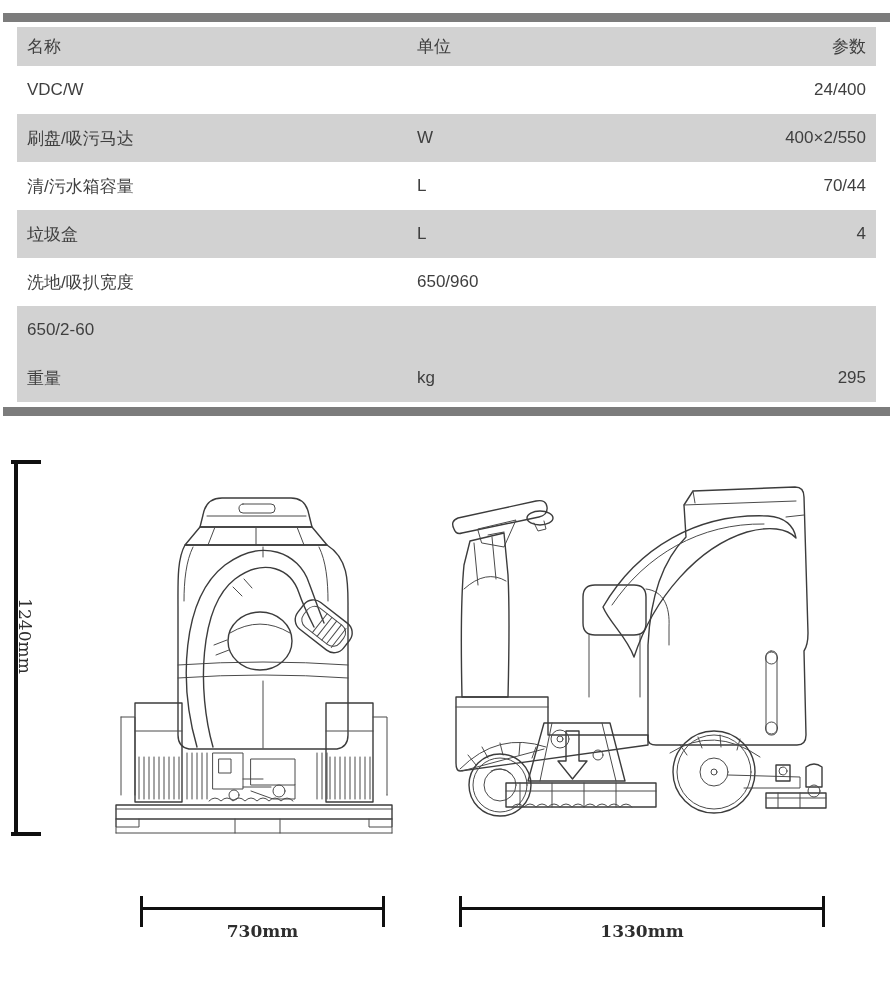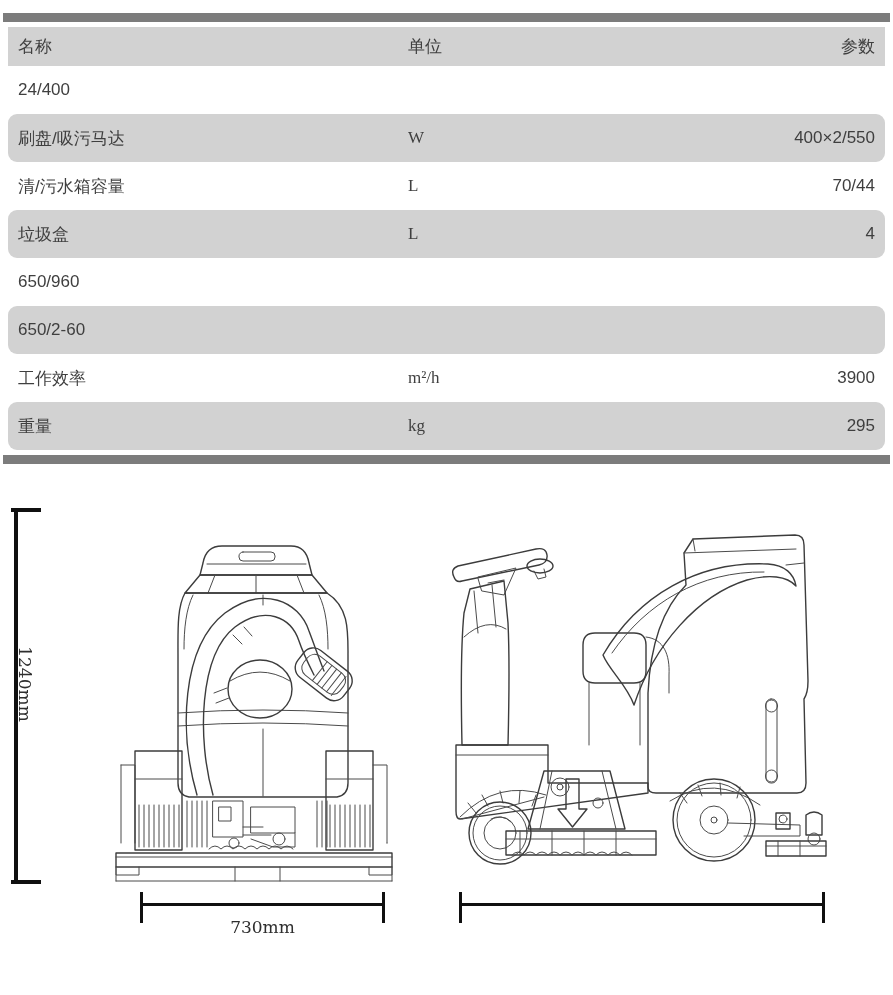--- a/index.html
+++ b/index.html
@@ -8,31 +8,31 @@
     width:893px; height:995px; position:relative; overflow:hidden;
     font-family:"Liberation Sans", sans-serif; color:#3e3e3e;
   }
   
   .sheet { padding-top:13px; }
   .bar { height:9px; background:#7c7c7c; margin:0 3px; }
   .bar.top { margin-bottom:5px; }
   .bar.bottom { margin-top:5px; }
   .trow {
     display:flex; align-items:center;
-    height:48px; margin:0 8px; padding:0 10px;
+    height:48px; margin:0 17px; padding:0 10px;
     font-size:17px; color:#3f3f3f;
   }
   .trow.head { height:39px; background:#d2d2d2; }
-  .trow.alt  { background:#d2d2d2;border-radius:9px; }
+  .trow.alt  { background:#d2d2d2; }
   .trow .c-name  { width:390px; }
-  .trow .c-unit  { flex:1;font-family:Liberation Serif, serif; }
+  .trow .c-unit  { flex:1; }
   .trow .c-value { text-align:right; }
   
   .figure { position:relative; height:531px; }
-  .dimline { position:absolute; top:428px; height:50px; }
+  .dimline { position:absolute; top:480px; height:50px;font-weight:bold; }
   .dimline .cap   { position:absolute; top:0; width:3px; height:31px; background:#101010; }
   .dimline .cap.l { left:0; }
   .dimline .cap.r { right:0; }
   .dimline .hline { position:absolute; top:11px; left:1px; right:1px; height:3px; background:#101010; }
   .dimline .dlabel, .vdim .vlabel {
     font-family:"DejaVu Serif", serif; font-size:17px; color:#2e2e2e; white-space:nowrap;
   }
   .dimline .dlabel { position:absolute; top:25px; left:0; width:100%; text-align:center; }
   .dim-730  { left:140px; width:245px; }
   .dim-1330 { left:459px; width:366px; }
@@ -56,47 +56,44 @@
 <div class="sheet">
   <div class="bar top"></div>
 
   <div class="trow head">
     <div class="c-name">名称</div>
     <div class="c-unit">单位</div>
     <div class="c-value">参数</div>
   </div>
 
   <div class="trow">
+    <div class="c-unit">VDC/W</div>
     <div class="c-value">24/400</div>
   </div>
   <div class="trow alt">
     <div class="c-name">刷盘/吸污马达</div>
     <div class="c-unit">W</div>
     <div class="c-value">400×2/550</div>
   </div>
   <div class="trow">
     <div class="c-name">清/污水箱容量</div>
     <div class="c-unit">L</div>
     <div class="c-value">70/44</div>
   </div>
   <div class="trow alt">
     <div class="c-name">垃圾盒</div>
     <div class="c-unit">L</div>
     <div class="c-value">4</div>
   </div>
   <div class="trow">
+    <div class="c-name">洗地/吸扒宽度</div>
     <div class="c-value">650/960</div>
   </div>
   <div class="trow alt">
     <div class="c-value">650/2-60</div>
-  </div>
-  <div class="trow">
-    <div class="c-name">工作效率</div>
-    <div class="c-unit">m²/h</div>
-    <div class="c-value">3900</div>
   </div>
   <div class="trow alt">
     <div class="c-name">重量</div>
     <div class="c-unit">kg</div>
     <div class="c-value">295</div>
   </div>
 
   <div class="bar bottom"></div>
 </div>
 
@@ -240,15 +237,16 @@
     <div class="cap l"></div>
     <div class="hline"></div>
     <div class="cap r"></div>
     <div class="dlabel">730mm</div>
   </div>
 
   <div class="dimline dim-1330">
     <div class="cap l"></div>
     <div class="hline"></div>
     <div class="cap r"></div>
+    <div class="dlabel">1330mm</div>
   </div>
 
 </div>
 
 </body></html>

